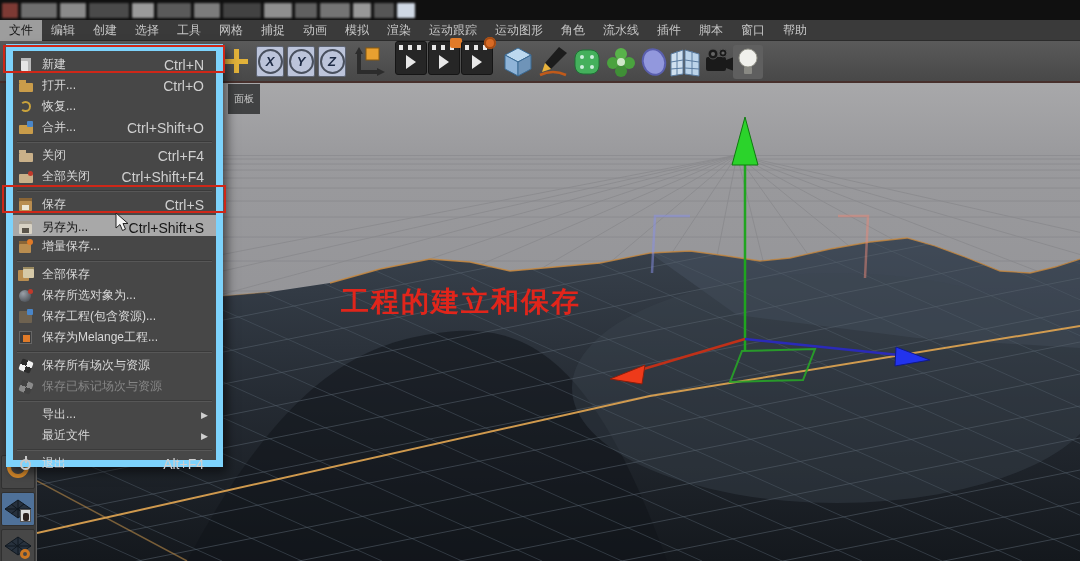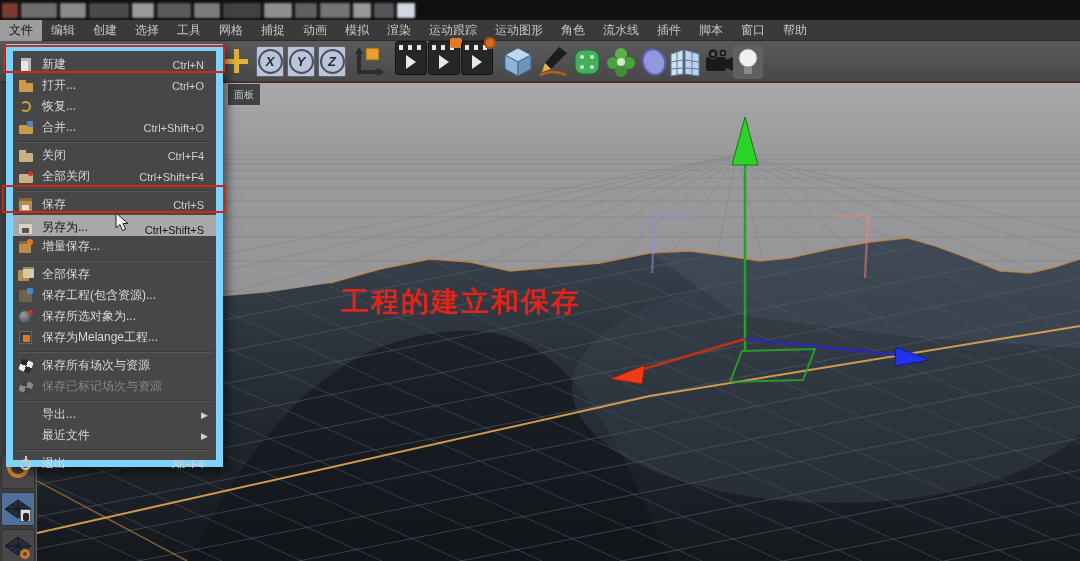--- a/index.html
+++ b/index.html
@@ -51,30 +51,30 @@
   .ltile.selected{background:#4f7199;}
   .arc-shape{width:22px;height:11px;border:4px solid #d98b2b;border-top:none;
              border-radius:0 0 22px 22px;box-sizing:border-box;}
   .ring-orange{position:absolute;right:4px;bottom:3px;width:10px;height:10px;border:3px solid #cc7722;border-radius:50%;box-sizing:border-box;}
   .photo-chip{position:absolute;right:3px;bottom:3px;width:11px;height:13px;background:#ddd;border:1px solid #555;
               box-sizing:border-box;}
   .photo-chip:after{content:"";position:absolute;left:2px;top:3px;width:6px;height:8px;background:#2d2320;border-radius:2px;}
 
   
   .viewport{position:absolute;left:37px;top:83px;width:1043px;height:478px;overflow:hidden;}
-  .panel-tab{position:absolute;left:191px;top:1px;height:21px;padding:0 6px;background:#414243;
+  .panel-tab{position:absolute;left:191px;top:1px;height:30px;padding:0 6px;background:#414243;
              color:#cbcbcb;font-size:10px;display:flex;align-items:center;z-index:5;}
 
   
   .filemenu{position:absolute;left:6px;top:44px;width:217px;height:423px;background:#474747;
             border:7px solid #7dd3fc;box-shadow:4px 5px 10px rgba(0,0,0,.55);
             box-sizing:border-box;padding:3px 0;z-index:40;}
   .mrow{display:flex;align-items:center;height:21px;padding:0 8px 0 5px;cursor:default;}
   .mrow .mlabel{font-size:12px;color:#d8d8d8;white-space:nowrap;}
-  .mrow .mshort{margin-left:auto;font-size:11px;color:#cfcfcf;padding-right:4px;}
+  .mrow .mshort{margin-left:auto;font-size:14px;color:#cfcfcf;padding-right:4px;}
   .mrow .marrow{margin-left:auto;font-size:9px;color:#cfcfcf;}
   .mrow.hovered{background:#a8a8a8;align-items:flex-end;}
   .mrow.hovered .mlabel,.mrow.hovered .mshort{color:#161616;}
   .mrow.disabled .mlabel{color:#868686;}
   .mrow.disabled .micon{opacity:.45;}
   .msep{height:7px;display:flex;align-items:center;padding:0 4px;}
   .msep i{display:block;width:100%;height:1px;background:#3a3a3a;border-bottom:1px solid #575757;}
 
   .micon{width:16px;height:16px;margin-right:8px;position:relative;flex:none;}
   .micon:before,.micon:after{content:"";position:absolute;}
@@ -398,27 +398,27 @@
     </div>
     <div class="msep">
         <i></i>
       </div>
     <div class="mrow">
       <span class="micon" data-icon="save-all"></span>
       <span class="mlabel">全部保存</span>
       <span class="mshort"></span>
     </div>
     <div class="mrow">
+      <span class="micon" data-icon="save-selected"></span>
+      <span class="mlabel">保存所选对象为...</span>
+      <span class="mshort"></span>
+    </div>
+    <div class="mrow">
       <span class="micon" data-icon="save-project"></span>
       <span class="mlabel">保存工程(包含资源)...</span>
-      <span class="mshort"></span>
-    </div>
-    <div class="mrow">
-      <span class="micon" data-icon="save-selected"></span>
-      <span class="mlabel">保存所选对象为...</span>
       <span class="mshort"></span>
     </div>
     <div class="mrow">
       <span class="micon" data-icon="melange"></span>
       <span class="mlabel">保存为Melange工程...</span>
       <span class="mshort"></span>
     </div>
     <div class="msep">
         <i></i>
       </div>

